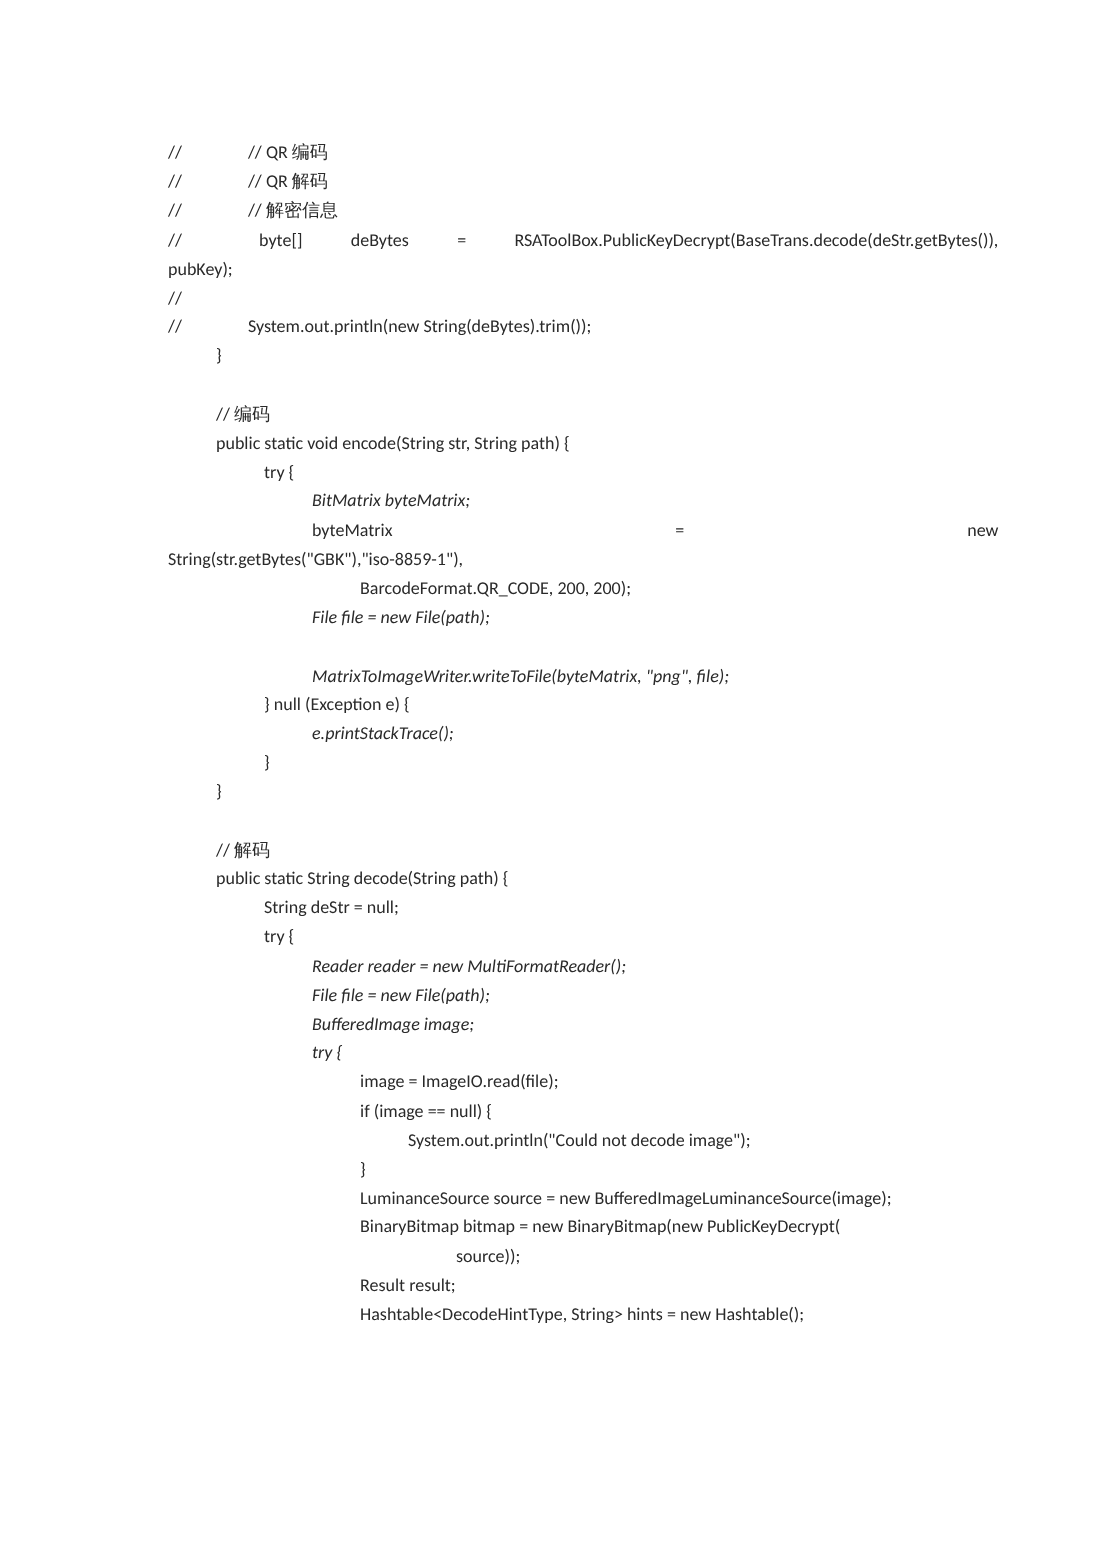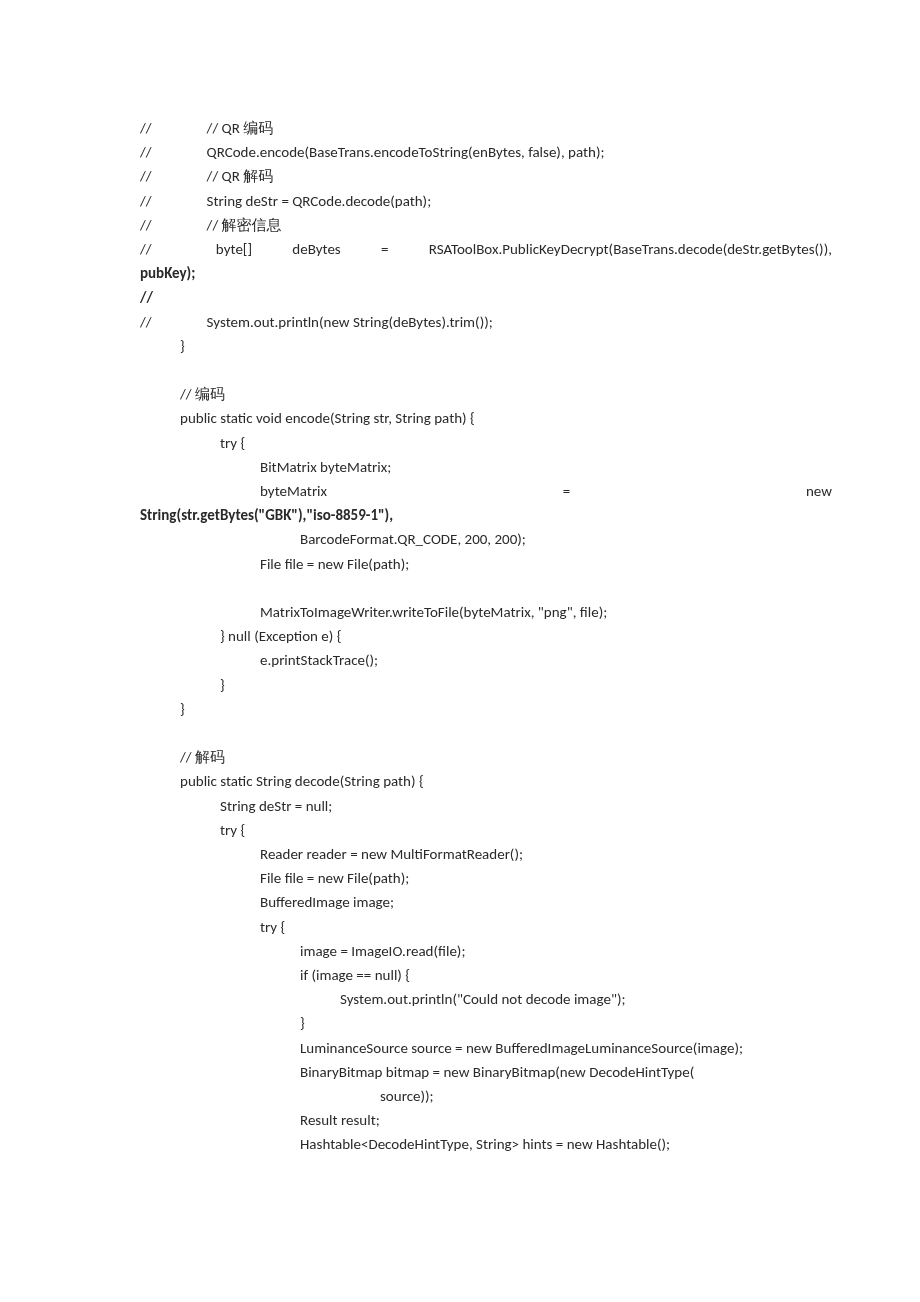--- a/index.html
+++ b/index.html
@@ -12,42 +12,40 @@
       color: #2a2a2a;
       padding-top: 116px;
       padding-left: 140px;
       padding-right: 88px;
       line-height: 24.2px;
     }
     .line { 
       white-space: pre-wrap;
       display: block;
     }
-    .indent0 { padding-left: 0; font-weight: bold; }
+    .indent0 { padding-left: 0; }
     .indent1 { padding-left: 40px; }
     .indent2 { padding-left: 80px; }
-    .indent3 { padding-left: 120px; }
+    .indent3 { padding-left: 120px; font-style: italic; }
     .indent4 { padding-left: 160px; }
     .indent5 { padding-left: 200px; }
     .justify { 
       display: flex; 
       justify-content: space-between;
       width: 100%;
     }
     .justify > span { white-space: nowrap; }
     .blank { height: 24.2px; }
   </style>
 </head>
 <body>
 
 <div>
   <div class="line"><span>//</span><span style="padding-left:55px">// QR 编码</span></div>
-  <div class="line"><span>//</span><span style="padding-left:55px">QRCode.encode(BaseTrans.encodeToString(enBytes, false), path);</span></div>
   <div class="line"><span>//</span><span style="padding-left:55px">// QR 解码</span></div>
-  <div class="line"><span>//</span><span style="padding-left:55px">String deStr = QRCode.decode(path);</span></div>
   <div class="line"><span>//</span><span style="padding-left:55px">// 解密信息</span></div>
   <div class="justify">
     <span>//</span>
     <span style="margin-left:24px">byte[]</span>
     <span>deBytes</span>
     <span>=</span>
     <span>RSAToolBox.PublicKeyDecrypt(BaseTrans.decode(deStr.getBytes()),</span>
   </div>
   <div class="line indent0">pubKey);</div>
   <div class="line indent0">//</div>
@@ -79,17 +77,17 @@
   <div class="line indent2">try {</div>
   <div class="line indent3">Reader reader = new MultiFormatReader();</div>
   <div class="line indent3">File file = new File(path);</div>
   <div class="line indent3">BufferedImage image;</div>
   <div class="line indent3">try {</div>
   <div class="line indent4">image = ImageIO.read(file);</div>
   <div class="line indent4">if (image == null) {</div>
   <div class="line indent5">System.out.println("Could not decode image");</div>
   <div class="line indent4">}</div>
   <div class="line indent4">LuminanceSource source = new BufferedImageLuminanceSource(image);</div>
-  <div class="line indent4">BinaryBitmap bitmap = new BinaryBitmap(new DecodeHintType(</div>
+  <div class="line indent4">BinaryBitmap bitmap = new BinaryBitmap(new PublicKeyDecrypt(</div>
   <div class="line" style="padding-left:240px">source));</div>
   <div class="line indent4">Result result;</div>
   <div class="line indent4">Hashtable&lt;DecodeHintType, String&gt; hints = new Hashtable();</div>
 </div>
 
 </body></html>

